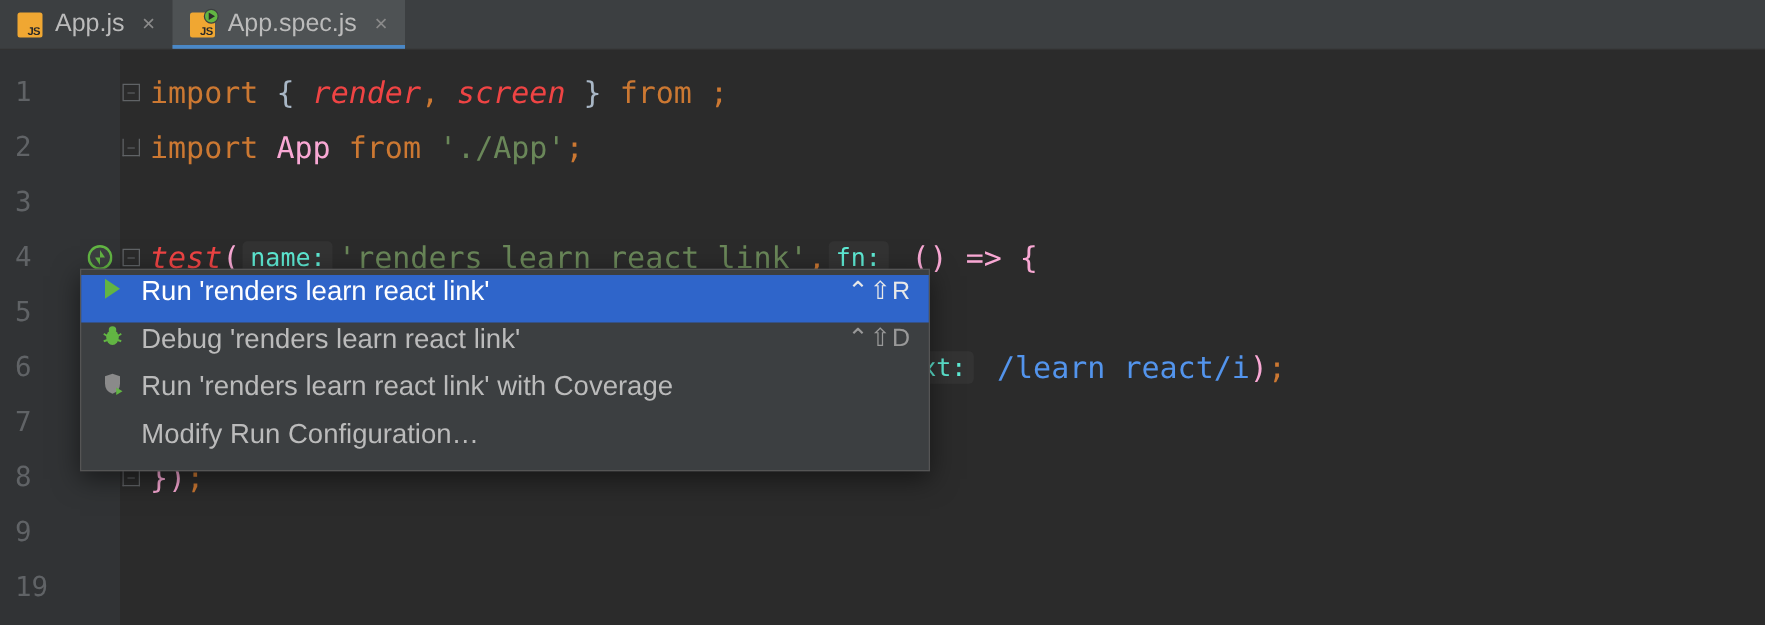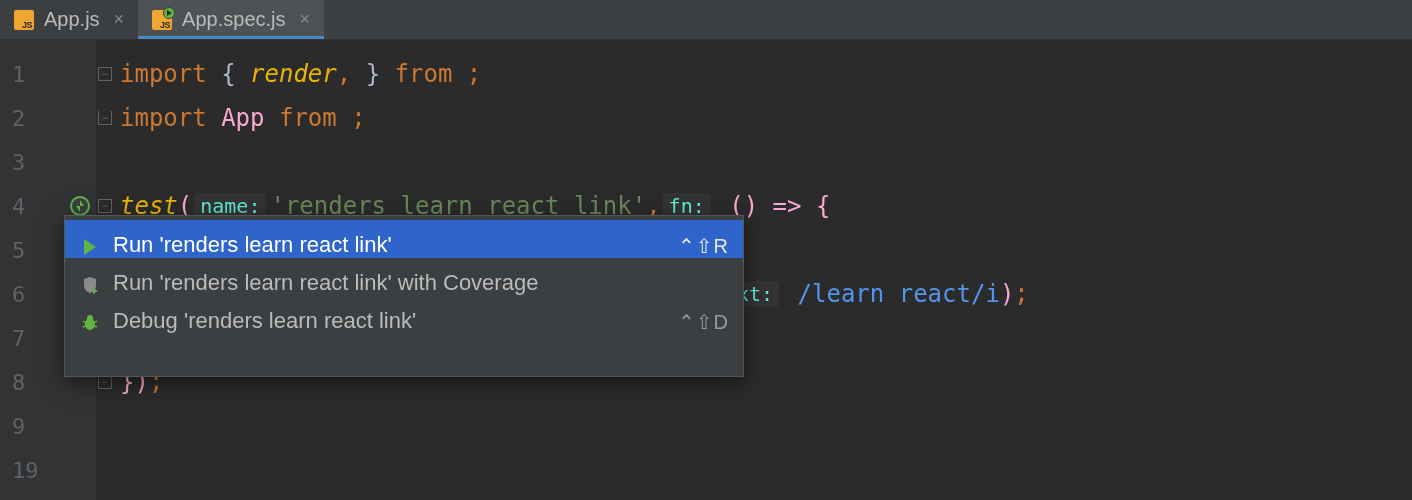--- a/index.html
+++ b/index.html
@@ -138,21 +138,21 @@
     .code-line {
       height: 44px;
       display: flex;
       align-items: center;
       font-size: 24px;
       padding-left: 24px;
       white-space: pre;
     }
     .kw { color: #cc7832; }
     .br { color: #a9b7c6; }
-    .fn { color: #eab308; font-style: italic; }
+    .fn { color: #ef4444; font-style: italic; }
     .str { color: #6a8759; }
     .punc { color: #cc7832; }
     .ident { color: #f9a8d4; }
     .param-hint {
       color: #5eead4;
       background: rgba(100,100,100,0.15);
       border-radius: 4px;
       padding: 1px 6px;
       font-size: 20px;
       margin: 0 4px 0 2px;
@@ -166,21 +166,21 @@
       background: #3c3f41;
       border: 1px solid #555555;
       box-shadow: 0 6px 20px rgba(0,0,0,0.5);
       font-family: -apple-system, 'Segoe UI', sans-serif;
       font-size: 22px;
       padding: 4px 0;
       z-index: 100;
     }
     .menu-item {
       display: flex;
-      align-items: flex-end;
+      align-items: flex-start;
       height: 38px;
       padding: 0 14px;
       color: #bbbbbb;
       cursor: pointer;
       gap: 12px;
     }
     .menu-item.selected {
       background: #2f65ca;
       color: #ffffff;
     }
@@ -266,60 +266,61 @@
   </div>
 
   <div class="code-area">
     <div class="fold-column">
       <div class="fold-mark" style="top:15px;">−</div>
       <div class="fold-mark" style="top:59px;border-top:none;">−</div>
       <div class="fold-mark" style="top:147px;">−</div>
       <div class="fold-mark" style="top:323px;border-top:none;">−</div>
     </div>
 
-    <div class="code-line"><span class="kw">import</span><span class="br"> { </span><span class="fn">render</span><span class="punc">,</span><span class="br"> } </span><span class="kw">from </span><span class="punc">;</span></div>
-    <div class="code-line"><span class="kw">import</span><span class="ident"> App </span><span class="kw">from </span><span class="punc">;</span></div>
+    <div class="code-line"><span class="kw">import</span><span class="br"> { </span><span class="fn">render</span><span class="punc">,</span><span class="fn"> screen</span><span class="br"> } </span><span class="kw">from </span><span class="punc">;</span></div>
+    <div class="code-line"><span class="kw">import</span><span class="ident"> App </span><span class="kw">from </span><span class="str">'./App'</span><span class="punc">;</span></div>
     <div class="code-line"></div>
     <div class="code-line"><span class="fn">test</span><span class="ident">(</span><span class="param-hint">name:</span><span class="str">'renders learn react link'</span><span class="punc">,</span><span class="param-hint">fn:</span><span class="ident"> () =&gt; {</span></div>
     <div class="code-line"></div>
     <div class="code-line" style="padding-left:580px;"><span class="ident">t</span><span class="ident">(</span><span class="param-hint">text:</span><span class="regex"> /learn react/i</span><span class="ident">)</span><span class="punc">;</span></div>
     <div class="code-line" style="padding-left:580px;"><span class="ident">nt</span><span class="ident">()</span><span class="punc">;</span></div>
     <div class="code-line"><span class="ident">})</span><span class="punc">;</span></div>
     <div class="code-line"></div>
     <div class="code-line"></div>
   </div>
 
   <div class="context-menu">
     <div class="menu-item selected">
       <span class="menu-icon">
           <span class="play-tri"></span>
         </span>
       <span class="menu-label">Run 'renders learn react link'</span>
       <span class="menu-shortcut">⌃⇧R</span>
-    </div>
-    <div class="menu-item">
-      <span class="menu-icon shield-icon">
-        <svg viewBox="0 0 20 20">
-            <path d="M10 2 L16 4 L16 10 Q16 16 10 18 Q4 16 4 10 L4 4 Z" fill="#8a8a8a"></path>
-            <path d="M13 13 L18 16 L13 19 Z" fill="#62b543"></path>
-          </svg>
-      </span>
-      <span class="menu-label">Run 'renders learn react link' with Coverage</span>
     </div>
     <div class="menu-item">
       <span class="menu-icon bug-icon">
         <svg viewBox="0 0 20 20">
             <ellipse cx="10" cy="11" rx="5" ry="6" fill="#62b543"></ellipse>
             <circle cx="10" cy="5" r="3" fill="#62b543"></circle>
             <line x1="3" y1="8" x2="6" y2="10" stroke="#62b543" stroke-width="1.5"></line>
             <line x1="17" y1="8" x2="14" y2="10" stroke="#62b543" stroke-width="1.5"></line>
             <line x1="3" y1="14" x2="6" y2="13" stroke="#62b543" stroke-width="1.5"></line>
             <line x1="17" y1="14" x2="14" y2="13" stroke="#62b543" stroke-width="1.5"></line>
           </svg>
       </span>
       <span class="menu-label">Debug 'renders learn react link'</span>
       <span class="menu-shortcut">⌃⇧D</span>
     </div>
     <div class="menu-item">
+      <span class="menu-icon shield-icon">
+        <svg viewBox="0 0 20 20">
+            <path d="M10 2 L16 4 L16 10 Q16 16 10 18 Q4 16 4 10 L4 4 Z" fill="#8a8a8a"></path>
+            <path d="M13 13 L18 16 L13 19 Z" fill="#62b543"></path>
+          </svg>
+      </span>
+      <span class="menu-label">Run 'renders learn react link' with Coverage</span>
+    </div>
+    <div class="menu-item">
       <span class="menu-icon"></span>
+      <span class="menu-label">Modify Run Configuration…</span>
     </div>
   </div>
 </div>
 
 </body></html>

